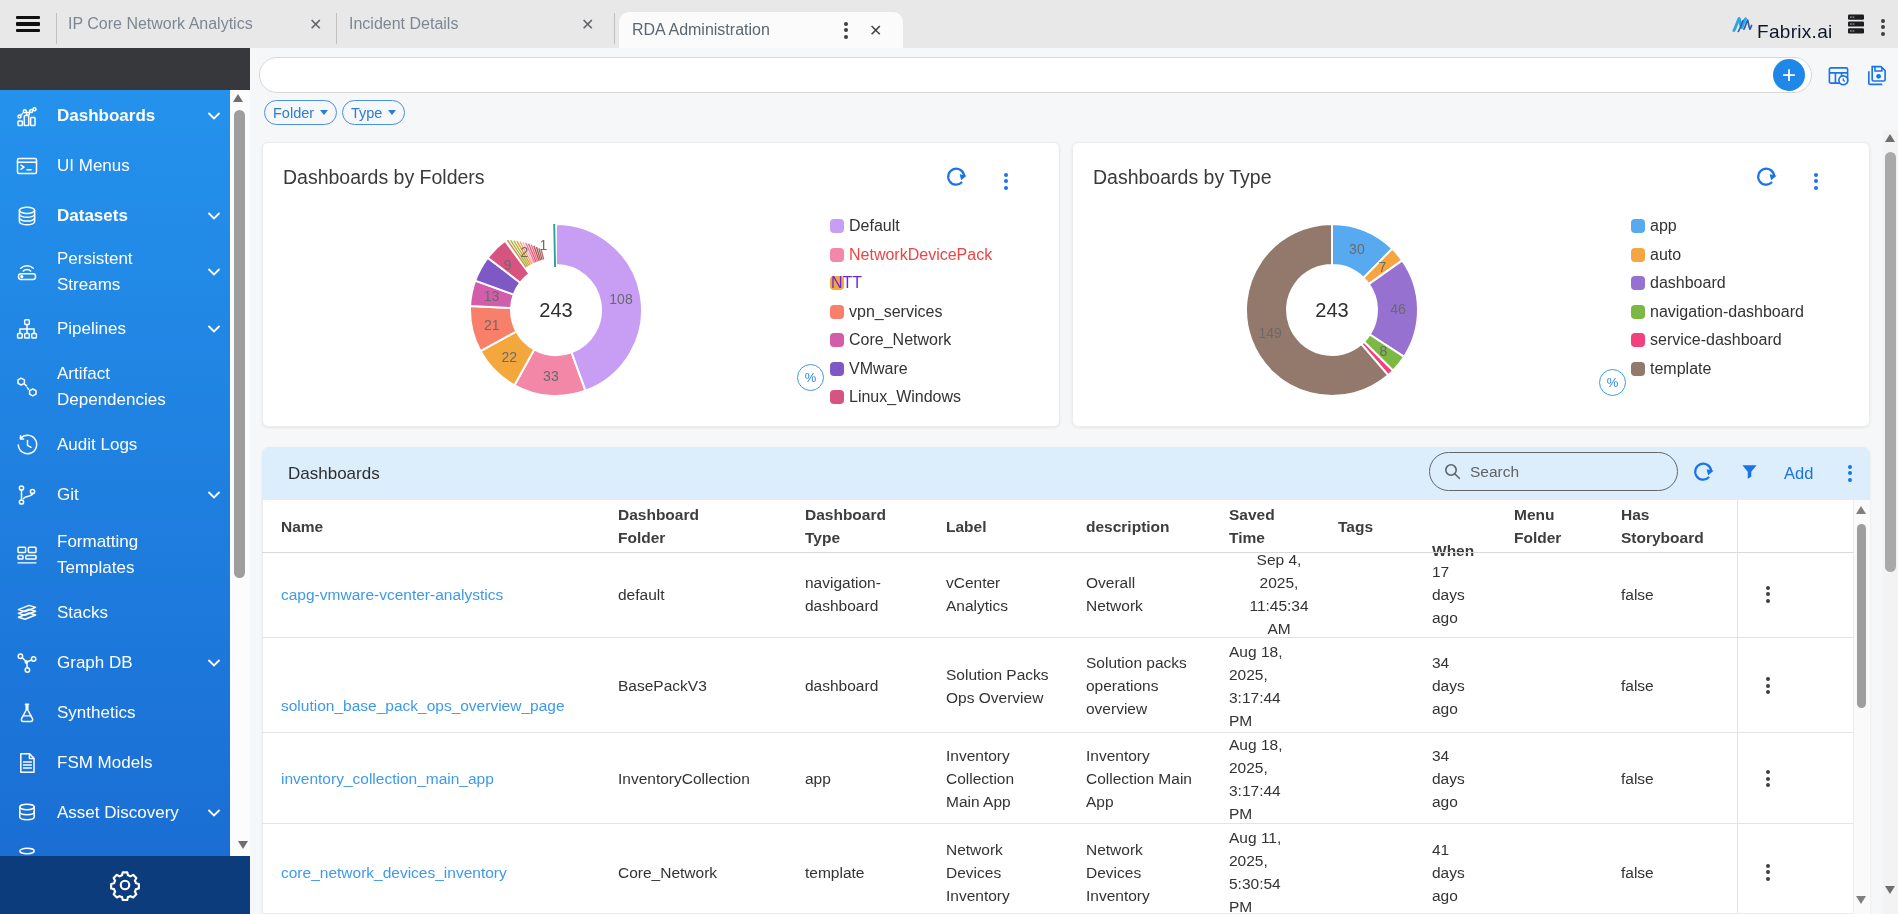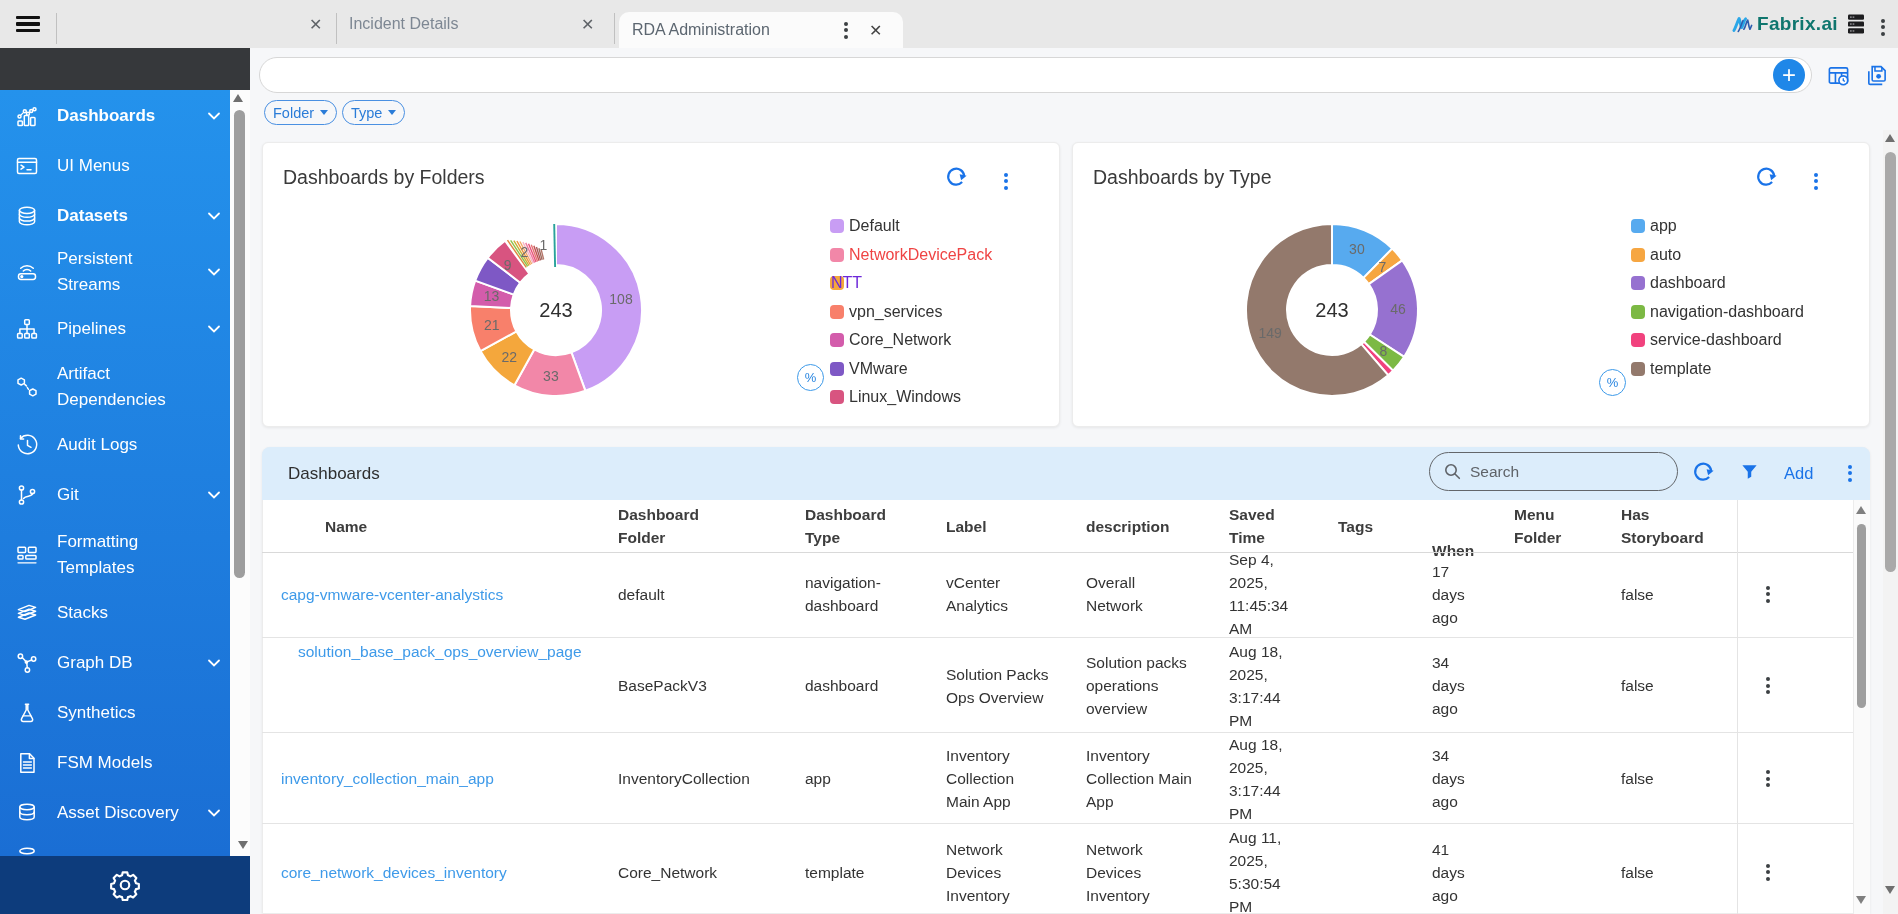--- a/index.html
+++ b/index.html
@@ -16,40 +16,41 @@
 .tri-up { width:0; height:0; border-left:5px solid transparent; border-right:5px solid transparent; border-bottom:8px solid #6f6f6f; }
 .tri-dn { width:0; height:0; border-left:5px solid transparent; border-right:5px solid transparent; border-top:8px solid #6f6f6f; }
 </style></head>
 <body>
 
 <div class="abs" style="left:0;top:0;width:1898px;height:48px;background:#e8e8e8;">
   <div class="abs" style="left:16px;top:16px;width:24px;height:3.4px;background:#111;border-radius:1px;"></div>
   <div class="abs" style="left:16px;top:22.4px;width:24px;height:3.4px;background:#111;border-radius:1px;"></div>
   <div class="abs" style="left:16px;top:28.8px;width:24px;height:3.4px;background:#111;border-radius:1px;"></div>
   <div class="abs" style="left:56px;top:13px;width:1px;height:31px;background:#c0c0c0;"></div>
+  <div class="abs" style="left:68px;top:0;height:48px;display:flex;align-items:center;font-size:16px;color:#7d8793;">IP Core Network Analytics</div>
   <div class="abs" style="left:309px;top:0;height:48px;display:flex;align-items:center;font-size:16px;color:#5f6368;">✕</div>
   <div class="abs" style="left:336px;top:13px;width:1px;height:31px;background:#c0c0c0;"></div>
   <div class="abs" style="left:349px;top:0;height:48px;display:flex;align-items:center;font-size:16px;color:#7d8793;">Incident Details</div>
   <div class="abs" style="left:581px;top:0;height:48px;display:flex;align-items:center;font-size:16px;color:#5f6368;">✕</div>
   <div class="abs" style="left:614px;top:13px;width:1px;height:31px;background:#c0c0c0;"></div>
   <div class="abs" style="left:619px;top:12px;width:284px;height:36px;background:#fbfbfb;border-radius:10px 10px 0 0;"></div>
   <div class="abs" style="left:632px;top:12px;height:36px;display:flex;align-items:center;font-size:16px;color:#5c6670;">RDA Administration</div>
   <div class="abs" style="left:844px;top:19px;">
       <div style="width:4px;">
         <div class="kdot kd"></div>
         <div class="kdot kd"></div>
         <div class="kdot kd"></div>
       </div>
     </div>
   <div class="abs" style="left:869px;top:12px;height:36px;display:flex;align-items:center;font-size:16px;color:#444;">✕</div>
   <div class="abs" style="left:1730px;top:15px;line-height:0;"><svg width="26" height="19" viewBox="0 0 27 22" fill="none" stroke-linecap="round" stroke-linejoin="round">
         <path d="M3 18 C5 15 6.5 9 9 4 C10.5 7 10.5 13 12 14.5 C14 12 14.5 6 16.5 4.5" stroke="#2aa7e8" stroke-width="3.4"></path>
         <path d="M8 19 C10.5 16 12 9 13.5 6.5 M14.5 16.5 C16.5 14 17 8 19 6 C20 9 20 14 21.5 16.5 C22.5 15 23 13 23.5 12" stroke="#2b5cae" stroke-width="1.9"></path>
       </svg></div>
-  <div class="abs" style="left:1757px;top:0;height:48px;display:flex;align-items:center;font-size:19px;font-weight:700;letter-spacing:0.3px;color:#0f766e;">Fabrix.ai</div>
+  <div class="abs" style="left:1757px;top:8px;height:48px;display:flex;align-items:center;font-size:19px;font-weight:400;letter-spacing:0.3px;color:#0f172a;">Fabrix.ai</div>
   <div class="abs" style="left:1843px;top:11px;"><svg width="26" height="26" viewBox="0 0 26 26">
         <g fill="#1d1d1f">
           <rect x="5" y="3.5" width="16" height="5.2" rx="1.2"></rect>
           <rect x="5" y="10.4" width="16" height="5.2" rx="1.2"></rect>
           <rect x="5" y="17.3" width="16" height="5.2" rx="1.2"></rect>
         </g>
         <g fill="#8a8a8e">
           <rect x="7" y="5.4" width="1.7" height="1.5"></rect>
           <rect x="9.6" y="5.4" width="1.7" height="1.5"></rect>
           <rect x="7" y="12.3" width="1.7" height="1.5"></rect>
@@ -351,21 +352,21 @@
     </svg></div>
 <div class="abs" style="left:1784px;top:447px;height:53px;display:flex;align-items:center;font-size:16.5px;color:#1a73e8;">Add</div>
 <div class="abs" style="left:1848px;top:462px;">
     <div style="width:4px;">
       <div class="kdot kb"></div>
       <div class="kdot kb"></div>
       <div class="kdot kb"></div>
     </div>
   </div>
 
-<div class="c h" style="left:281px;width:330px;top:500px;height:52px;margin-left:44px;">
+<div class="c h" style="left:281px;width:330px;top:500px;height:52px;">
     <div>Name</div>
   </div>
 <div class="c h" style="left:618px;width:175px;top:500px;height:52px;">
     <div>Dashboard</div>
     <div>Folder</div>
   </div>
 <div class="c h" style="left:805px;width:132px;top:500px;height:52px;">
     <div>Dashboard</div>
     <div>Type</div>
   </div>
@@ -406,21 +407,21 @@
     <div>dashboard</div>
   </div>
 <div class="c" style="left:946px;width:128px;top:550px;height:88px;">
     <div>vCenter</div>
     <div>Analytics</div>
   </div>
 <div class="c" style="left:1086px;width:135px;top:550px;height:88px;">
     <div>Overall</div>
     <div>Network</div>
   </div>
-<div class="c" style="left:1229px;width:100px;top:550px;height:88px;">
+<div class="c" style="left:1229px;width:100px;top:550px;height:88px;align-items:center;">
     <div>Sep 4,</div>
     <div>2025,</div>
     <div>11:45:34</div>
     <div>AM</div>
   </div>
 <div class="c" style="left:1432px;width:75px;top:550px;height:88px;">
     <div>17</div>
     <div>days</div>
     <div>ago</div>
   </div>
@@ -428,21 +429,21 @@
     <div>false</div>
   </div>
 <div style="position:absolute;left:1766px;top:550px;height:88px;display:flex;align-items:center;">
     <div style="width:4px;">
       <div class="kdot kd"></div>
       <div class="kdot kd"></div>
       <div class="kdot kd"></div>
     </div>
   </div>
 <div style="position:absolute;left:262px;width:1591px;top:732px;height:1px;background:#e4e4e4;"></div>
-<div class="c" style="left:281px;width:330px;top:604px;height:95px;margin-left:17px;">
+<div class="c" style="left:281px;width:330px;top:658px;height:95px;">
     <div><span class="lnk">solution_base_pack_ops_overview_page</span></div>
   </div>
 <div class="c" style="left:618px;width:175px;top:638px;height:95px;">
     <div>BasePackV3</div>
   </div>
 <div class="c" style="left:805px;width:132px;top:638px;height:95px;">
     <div>dashboard</div>
   </div>
 <div class="c" style="left:946px;width:128px;top:638px;height:95px;">
     <div>Solution Packs</div>

